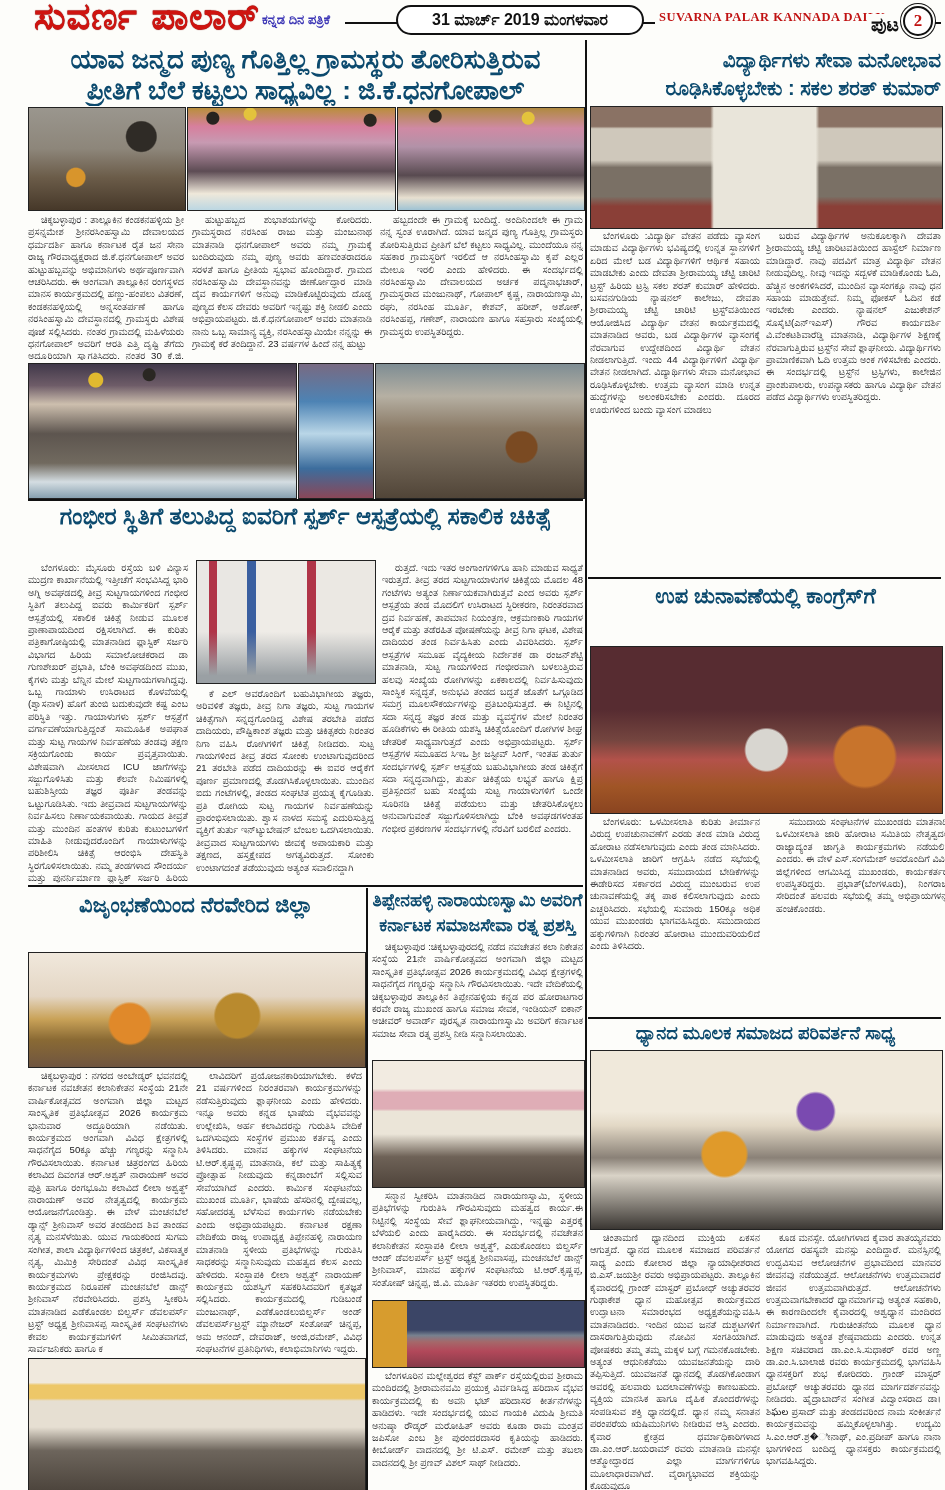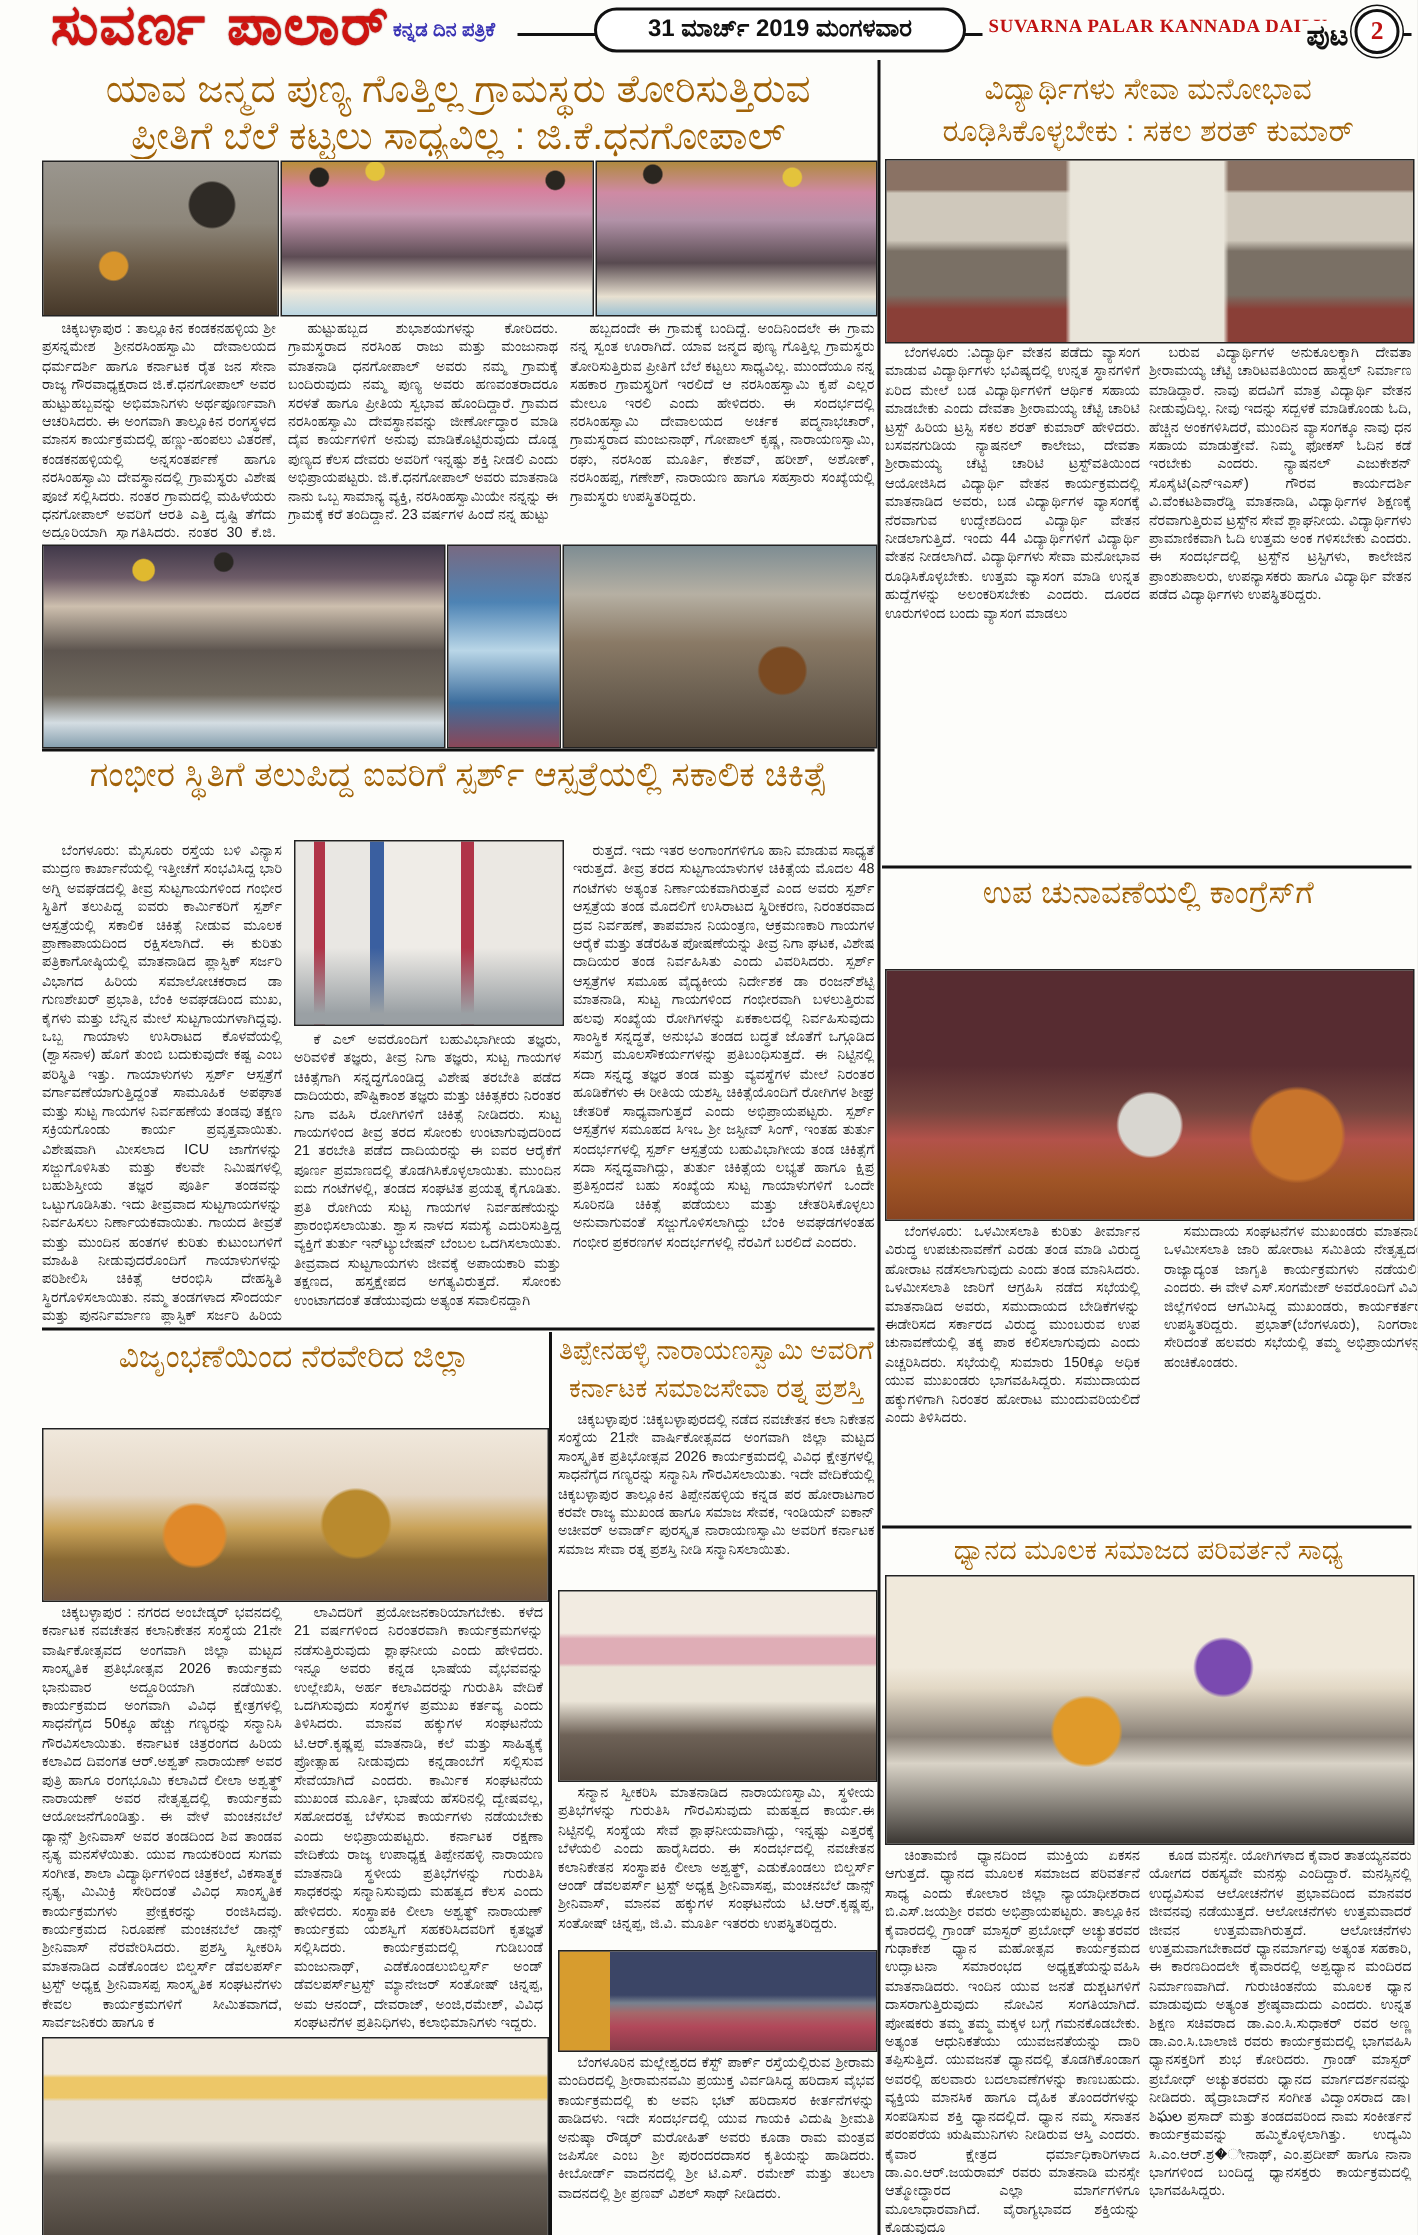--- a/index.html
+++ b/index.html
@@ -13,21 +13,21 @@
   .mast-sub{font-size:13px;color:#3b35b5;font-weight:bold;white-space:nowrap;}
   .date-capsule{border:2px solid #111;border-radius:16px;background:#fff;text-align:center;
                 font-size:16px;font-weight:bold;color:#111;line-height:26px;}
   .eng-title{font-family:"Liberation Serif",serif;font-weight:bold;font-size:12.5px;color:#c01212;
              letter-spacing:.5px;background:#fdfdfa;padding:0 4px;white-space:nowrap;}
   .page-word{font-size:19px;font-weight:bold;color:#111;background:#fdfdfa;padding:0 3px;}
   .page-circle{width:26px;height:26px;border:2px solid #111;border-radius:50%;box-shadow:0 0 0 2px #fdfdfa,0 0 0 3px #111;
                text-align:center;line-height:26px;font-size:17px;font-weight:bold;color:#c01212;
                font-family:"Liberation Serif",serif;background:#fff;}
   
-  .hl{font-weight:normal;color:#a16207;text-align:center;overflow:hidden;}
+  .hl{font-weight:bold;color:#0c4a6e;text-align:center;overflow:hidden;}
   .hl-a{font-size:26px;line-height:31px;}
   .hl-b{font-size:23px;line-height:29px;}
   .hl-c{font-size:21px;line-height:30px;}
   .hl-d{font-size:17.5px;line-height:25px;}
   .hl-e{font-size:20px;line-height:28px;}
   .hl-f{font-size:21px;line-height:31px;}
   .hl-g{font-size:18px;line-height:24px;}
   
   .bd{font-size:9.6px;line-height:12.4px;text-align:justify;color:#17171a;overflow:hidden;text-indent:13px;}
   
@@ -123,21 +123,21 @@
   <div class="abs hl hl-d" style="left:372px;top:888px;width:211px;height:52px;">
     <div>ತಿಪ್ಪೇನಹಳ್ಳಿ ನಾರಾಯಣಸ್ವಾಮಿ ಅವರಿಗೆ</div>
     <div>ಕರ್ನಾಟಕ ಸಮಾಜಸೇವಾ ರತ್ನ ಪ್ರಶಸ್ತಿ</div>
   </div>
   <div class="abs bd" style="left:372px;top:941px;width:211px;height:117px;">ಚಿಕ್ಕಬಳ್ಳಾಪುರ :ಚಿಕ್ಕಬಳ್ಳಾಪುರದಲ್ಲಿ ನಡೆದ ನವಚೇತನ ಕಲಾ ನಿಕೇತನ ಸಂಸ್ಥೆಯ 21ನೇ ವಾರ್ಷಿಕೋತ್ಸವದ ಅಂಗವಾಗಿ ಜಿಲ್ಲಾ ಮಟ್ಟದ ಸಾಂಸ್ಕೃತಿಕ ಪ್ರತಿಭೋತ್ಸವ 2026 ಕಾರ್ಯಕ್ರಮದಲ್ಲಿ ವಿವಿಧ ಕ್ಷೇತ್ರಗಳಲ್ಲಿ ಸಾಧನೆಗೈದ ಗಣ್ಯರನ್ನು ಸನ್ಮಾನಿಸಿ ಗೌರವಿಸಲಾಯಿತು. ಇದೇ ವೇದಿಕೆಯಲ್ಲಿ ಚಿಕ್ಕಬಳ್ಳಾಪುರ ತಾಲ್ಲೂಕಿನ ತಿಪ್ಪೇನಹಳ್ಳಿಯ ಕನ್ನಡ ಪರ ಹೋರಾಟಗಾರ ಕರವೇ ರಾಜ್ಯ ಮುಖಂಡ ಹಾಗೂ ಸಮಾಜ ಸೇವಕ, ಇಂಡಿಯನ್ ಐಕಾನ್ ಅಚೀವರ್ ಅವಾರ್ಡ್ ಪುರಸ್ಕೃತ ನಾರಾಯಣಸ್ವಾಮಿ ಅವರಿಗೆ ಕರ್ನಾಟಕ ಸಮಾಜ ಸೇವಾ ರತ್ನ ಪ್ರಶಸ್ತಿ ನೀಡಿ ಸನ್ಮಾನಿಸಲಾಯಿತು.</div>
   <div class="abs ph ph-d1" style="left:372px;top:1060px;width:211px;height:126px;"></div>
   <div class="abs bd" style="left:372px;top:1190px;width:211px;height:108px;">ಸನ್ಮಾನ ಸ್ವೀಕರಿಸಿ ಮಾತನಾಡಿದ ನಾರಾಯಣಸ್ವಾಮಿ, ಸ್ಥಳೀಯ ಪ್ರತಿಭೆಗಳನ್ನು ಗುರುತಿಸಿ ಗೌರವಿಸುವುದು ಮಹತ್ವದ ಕಾರ್ಯ.ಈ ನಿಟ್ಟಿನಲ್ಲಿ ಸಂಸ್ಥೆಯ ಸೇವೆ ಶ್ಲಾಘನೀಯವಾಗಿದ್ದು, ಇನ್ನಷ್ಟು ಎತ್ತರಕ್ಕೆ ಬೆಳೆಯಲಿ ಎಂದು ಹಾರೈಸಿದರು. ಈ ಸಂದರ್ಭದಲ್ಲಿ ನವಚೇತನ ಕಲಾನಿಕೇತನ ಸಂಸ್ಥಾಪಕಿ ಲೀಲಾ ಅಶ್ವತ್ಥ್, ಎಡುಕೊಂಡಲು ಬಿಲ್ಡರ್ಸ್ ಆಂಡ್ ಡೆವಲಪರ್ಸ್ ಟ್ರಸ್ಟ್ ಅಧ್ಯಕ್ಷ ಶ್ರೀನಿವಾಸಪ್ಪ, ಮಂಚನಬೆಲೆ ಡಾನ್ಸ್ ಶ್ರೀನಿವಾಸ್, ಮಾನವ ಹಕ್ಕುಗಳ ಸಂಘಟನೆಯ ಟಿ.ಆರ್.ಕೃಷ್ಣಪ್ಪ, ಸಂತೋಷ್ ಚಿನ್ನಪ್ಪ, ಜಿ.ವಿ. ಮೂರ್ತಿ ಇತರರು ಉಪಸ್ಥಿತರಿದ್ದರು.</div>
   <div class="abs ph ph-d2" style="left:372px;top:1300px;width:211px;height:66px;"></div>
   <div class="abs bd" style="left:372px;top:1370px;width:211px;height:120px;">ಬೆಂಗಳೂರಿನ ಮಲ್ಲೇಶ್ವರದ ಕೆಸ್ಟ್ ಪಾರ್ಕ್ ರಸ್ತೆಯಲ್ಲಿರುವ ಶ್ರೀರಾಮ ಮಂದಿರದಲ್ಲಿ ಶ್ರೀರಾಮನವಮಿ ಪ್ರಯುಕ್ತ ವಿರ್ವಡಿಸಿದ್ದ ಹರಿದಾಸ ವೈಭವ ಕಾರ್ಯಕ್ರಮದಲ್ಲಿ ಕು ಅವನಿ ಭಟ್ ಹರಿದಾಸರ ಕೀರ್ತನೆಗಳನ್ನು ಹಾಡಿದಳು. ಇದೇ ಸಂದರ್ಭದಲ್ಲಿ ಯುವ ಗಾಯಕಿ ವಿದುಷಿ ಶ್ರೀಮತಿ ಅನುಷ್ಕಾ ರೌಡ್ಕರ್ ಮರೋಹಿತ್ ಅವರು ಕೂಡಾ ರಾಮ ಮಂತ್ರವ ಜಪಿಸೋ ಎಂಬ ಶ್ರೀ ಪುರಂದರದಾಸರ ಕೃತಿಯನ್ನು ಹಾಡಿದರು. ಕೀಬೋರ್ಡ್ ವಾದನದಲ್ಲಿ ಶ್ರೀ ಟಿ.ಎಸ್. ರಮೇಶ್ ಮತ್ತು ತಬಲಾ ವಾದನದಲ್ಲಿ ಶ್ರೀ ಪ್ರಣವ್ ವಿಶಲ್ ಸಾಥ್ ನೀಡಿದರು.</div>
 
-  <div class="abs hl hl-e" style="left:590px;top:46px;width:351px;height:58px;">
+  <div class="abs hl hl-e" style="left:590px;top:46px;width:351px;height:58px;text-align:right;">
     <div>ವಿದ್ಯಾರ್ಥಿಗಳು ಸೇವಾ ಮನೋಭಾವ</div>
     <div>ರೂಢಿಸಿಕೊಳ್ಳಬೇಕು : ಸಕಲ ಶರತ್ ಕುಮಾರ್</div>
   </div>
   <div class="abs ph ph-e1" style="left:590px;top:106px;width:351px;height:121px;"></div>
   <div class="abs bd" style="left:590px;top:230px;width:170px;height:345px;">ಬೆಂಗಳೂರು :ವಿದ್ಯಾರ್ಥಿ ವೇತನ ಪಡೆದು ವ್ಯಾಸಂಗ ಮಾಡುವ ವಿದ್ಯಾರ್ಥಿಗಳು ಭವಿಷ್ಯದಲ್ಲಿ ಉನ್ನತ ಸ್ಥಾನಗಳಿಗೆ ಏರಿದ ಮೇಲೆ ಬಡ ವಿದ್ಯಾರ್ಥಿಗಳಿಗೆ ಆರ್ಥಿಕ ಸಹಾಯ ಮಾಡಬೇಕು ಎಂದು ದೇವತಾ ಶ್ರೀರಾಮಯ್ಯ ಚೆಟ್ಟಿ ಚಾರಿಟಿ ಟ್ರಸ್ಟ್ ಹಿರಿಯ ಟ್ರಸ್ಟಿ ಸಕಲ ಶರತ್ ಕುಮಾರ್ ಹೇಳಿದರು. ಬಸವನಗುಡಿಯ ನ್ಯಾಷನಲ್ ಕಾಲೇಜು, ದೇವತಾ ಶ್ರೀರಾಮಯ್ಯ ಚೆಟ್ಟಿ ಚಾರಿಟಿ ಟ್ರಸ್ಟ್‌ವತಿಯಿಂದ ಆಯೋಜಿಸಿದ ವಿದ್ಯಾರ್ಥಿ ವೇತನ ಕಾರ್ಯಕ್ರಮದಲ್ಲಿ ಮಾತನಾಡಿದ ಅವರು, ಬಡ ವಿದ್ಯಾರ್ಥಿಗಳ ವ್ಯಾಸಂಗಕ್ಕೆ ನೆರವಾಗುವ ಉದ್ದೇಶದಿಂದ ವಿದ್ಯಾರ್ಥಿ ವೇತನ ನೀಡಲಾಗುತ್ತಿದೆ. ಇಂದು 44 ವಿದ್ಯಾರ್ಥಿಗಳಿಗೆ ವಿದ್ಯಾರ್ಥಿ ವೇತನ ನೀಡಲಾಗಿದೆ. ವಿದ್ಯಾರ್ಥಿಗಳು ಸೇವಾ ಮನೋಭಾವ ರೂಢಿಸಿಕೊಳ್ಳಬೇಕು. ಉತ್ತಮ ವ್ಯಾಸಂಗ ಮಾಡಿ ಉನ್ನತ ಹುದ್ದೆಗಳನ್ನು ಅಲಂಕರಿಸಬೇಕು ಎಂದರು. ದೂರದ ಊರುಗಳಿಂದ ಬಂದು ವ್ಯಾಸಂಗ ಮಾಡಲು</div>
   <div class="abs bd" style="left:766px;top:230px;width:175px;height:345px;">ಬರುವ ವಿದ್ಯಾರ್ಥಿಗಳ ಅನುಕೂಲಕ್ಕಾಗಿ ದೇವತಾ ಶ್ರೀರಾಮಯ್ಯ ಚೆಟ್ಟಿ ಚಾರಿಟವತಿಯಿಂದ ಹಾಸ್ಟೆಲ್ ನಿರ್ಮಾಣ ಮಾಡಿದ್ದಾರೆ. ನಾವು ಪದವಿಗೆ ಮಾತ್ರ ವಿದ್ಯಾರ್ಥಿ ವೇತನ ನೀಡುವುದಿಲ್ಲ. ನೀವು ಇದನ್ನು ಸದ್ಬಳಕೆ ಮಾಡಿಕೊಂಡು ಓದಿ, ಹೆಚ್ಚಿನ ಅಂಕಗಳಿಸಿದರೆ, ಮುಂದಿನ ವ್ಯಾಸಂಗಕ್ಕೂ ನಾವು ಧನ ಸಹಾಯ ಮಾಡುತ್ತೇವೆ. ನಿಮ್ಮ ಫೋಕಸ್ ಓದಿನ ಕಡೆ ಇರಬೇಕು ಎಂದರು. ನ್ಯಾಷನಲ್ ಎಜುಕೇಶನ್ ಸೊಸೈಟಿ(ಎನ್‌ಇಎಸ್) ಗೌರವ ಕಾರ್ಯದರ್ಶಿ ವಿ.ವೆಂಕಟಶಿವಾರೆಡ್ಡಿ ಮಾತನಾಡಿ, ವಿದ್ಯಾರ್ಥಿಗಳ ಶಿಕ್ಷಣಕ್ಕೆ ನೆರವಾಗುತ್ತಿರುವ ಟ್ರಸ್ಟ್‌ನ ಸೇವೆ ಶ್ಲಾಘನೀಯ. ವಿದ್ಯಾರ್ಥಿಗಳು ಪ್ರಾಮಾಣಿಕವಾಗಿ ಓದಿ ಉತ್ತಮ ಅಂಕ ಗಳಿಸಬೇಕು ಎಂದರು. ಈ ಸಂದರ್ಭದಲ್ಲಿ ಟ್ರಸ್ಟ್‌ನ ಟ್ರಸ್ಟಿಗಳು, ಕಾಲೇಜಿನ ಪ್ರಾಂಶುಪಾಲರು, ಉಪನ್ಯಾಸಕರು ಹಾಗೂ ವಿದ್ಯಾರ್ಥಿ ವೇತನ ಪಡೆದ ವಿದ್ಯಾರ್ಥಿಗಳು ಉಪಸ್ಥಿತರಿದ್ದರು.</div>
 
   <div class="abs hl hl-f" style="left:590px;top:580px;width:351px;height:64px;">
     <div>ಉಪ ಚುನಾವಣೆಯಲ್ಲಿ ಕಾಂಗ್ರೆಸ್‌ಗೆ</div>
   </div>

